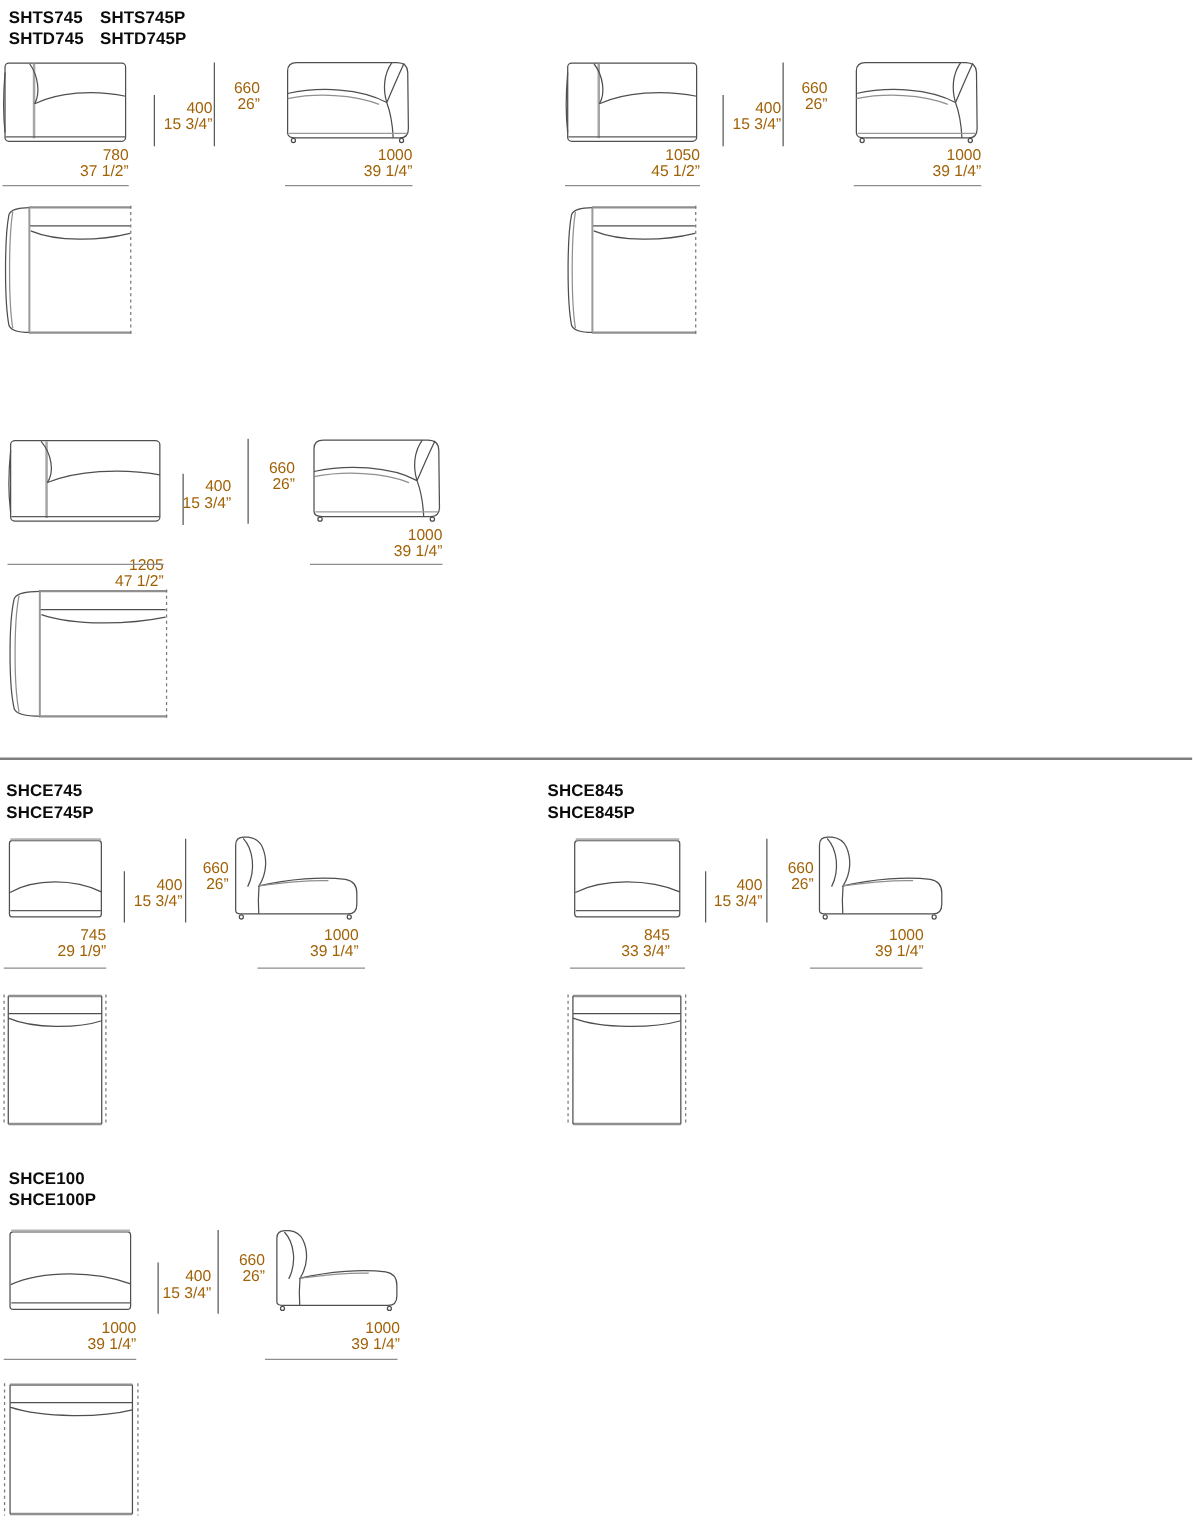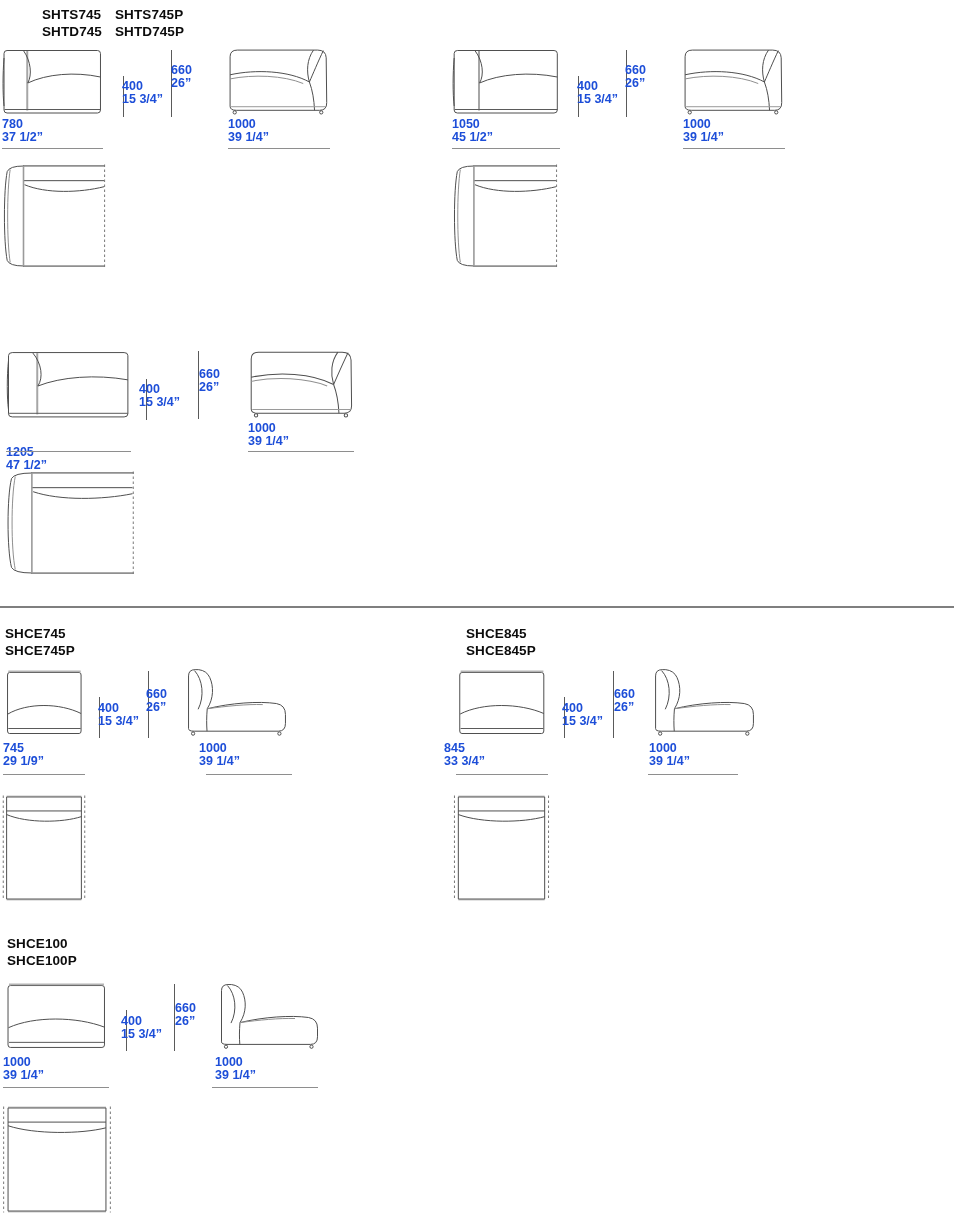--- a/index.html
+++ b/index.html
@@ -3,22 +3,22 @@
 <meta charset="utf-8">
 <style>
   html,body{margin:0;padding:0;background:#fff;}
   #page{
     position:relative;width:954px;height:1218px;background:#ffffff;overflow:hidden;
     font-family:"Liberation Sans", sans-serif;color:#1a1a1a;
   }
   .codes{position:absolute;}
   .crow{height:17px;line-height:17px;white-space:nowrap;}
   .code{font-weight:bold;font-size:13.5px;color:#0c0c0c;letter-spacing:.1px;}
-  .w1{display:inline-block;width:73px;margin-left:35px;}
-  .dim{position:absolute;font-size:12.5px;line-height:12.5px;text-align:left;color:#1d4ed8;white-space:nowrap;font-weight:bold;}
+  .w1{display:inline-block;width:73px;}
+  .dim{position:absolute;font-size:12.5px;line-height:12.5px;text-align:right;color:#a16207;white-space:nowrap;}
   .dim div{height:13px;}
   .vline{position:absolute;width:1px;background:#5a5a5a;}
   .rule{position:absolute;height:1px;background:#8e8e8e;}
   .divider{position:absolute;background:#7f7f7f;}
   svg.draw{position:absolute;overflow:visible;}
 </style>
 </head>
 <body>
 
 <svg width="0" height="0" style="position:absolute" aria-hidden="true">
@@ -210,21 +210,21 @@
     </svg>
   <div class="dim" style="left:199px;top:742px;width:88px">
     <div>1000</div>
       <div>39 1/4”</div>
   </div>
   <div class="rule" style="left:206px;top:774px;width:86px"></div>
   <svg class="draw" style="left:2px;top:795px" width="84" height="106">
       <use href="#sym-plan-armless"></use>
     </svg>
 
-  <div class="codes" style="left:466px;top:624px">
+  <div class="codes" style="left:438px;top:624px">
     <div class="crow"><span class="code">SHCE845</span></div>
     <div class="crow"><span class="code">SHCE845P</span></div>
   </div>
   <svg class="draw" style="left:458px;top:670px" width="88" height="67">
       <use href="#sym-front-armless"></use>
     </svg>
   <div class="dim" style="left:444px;top:742px;width:92px">
     <div>845</div>
       <div>33 3/4”</div>
   </div>

